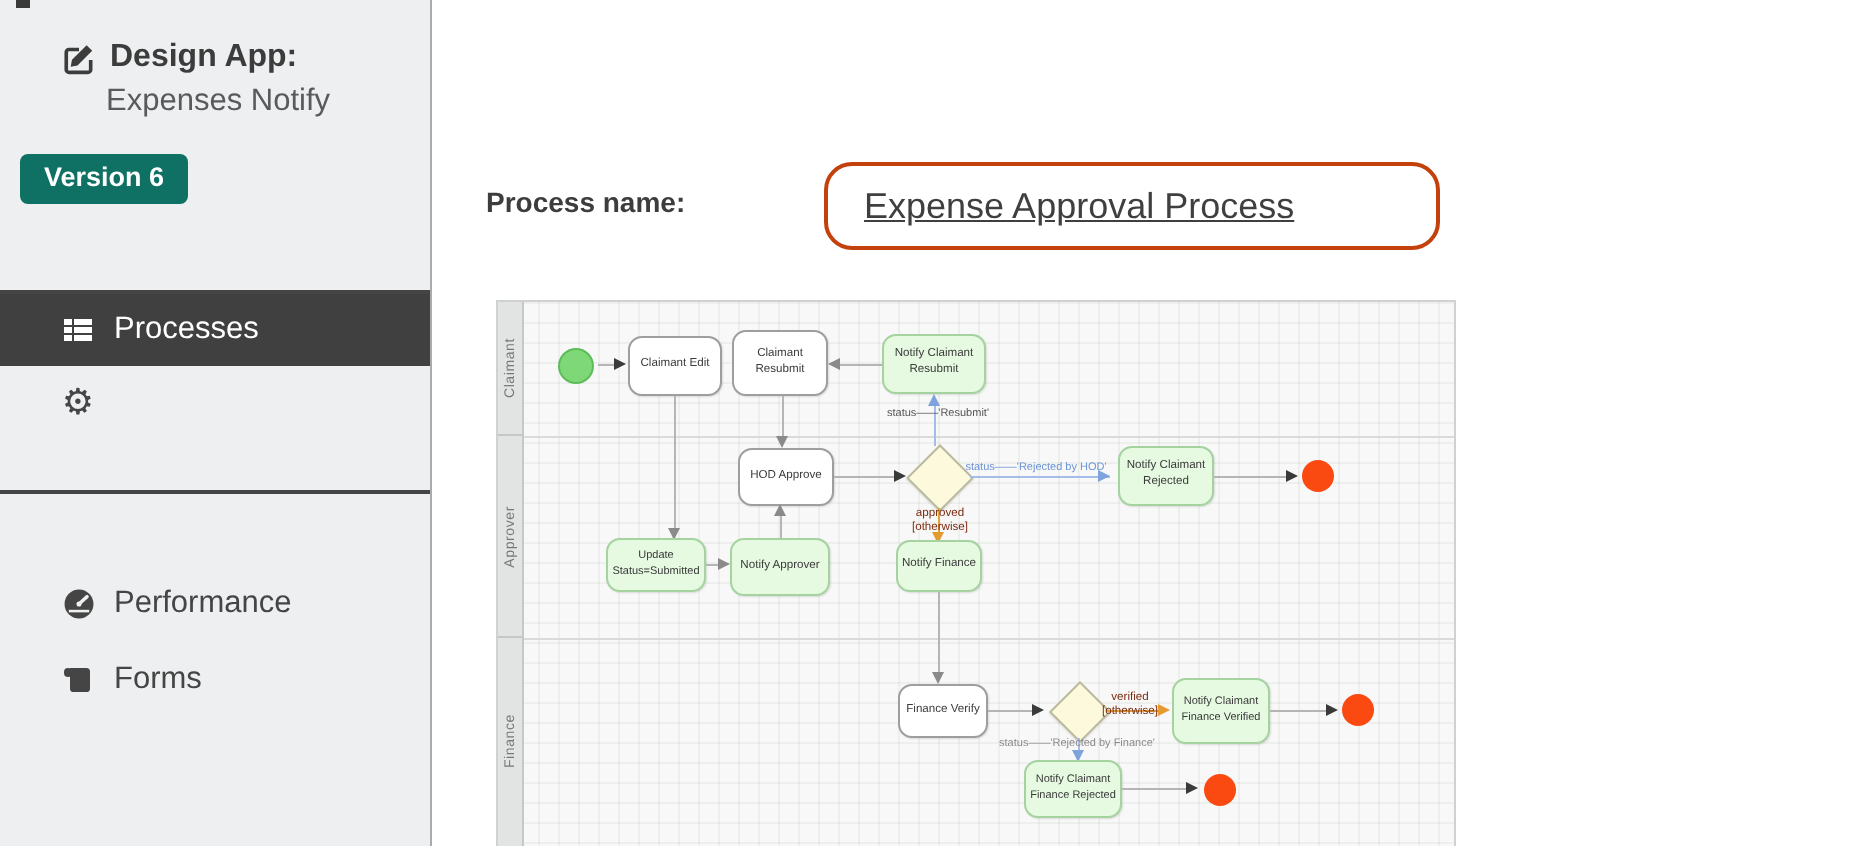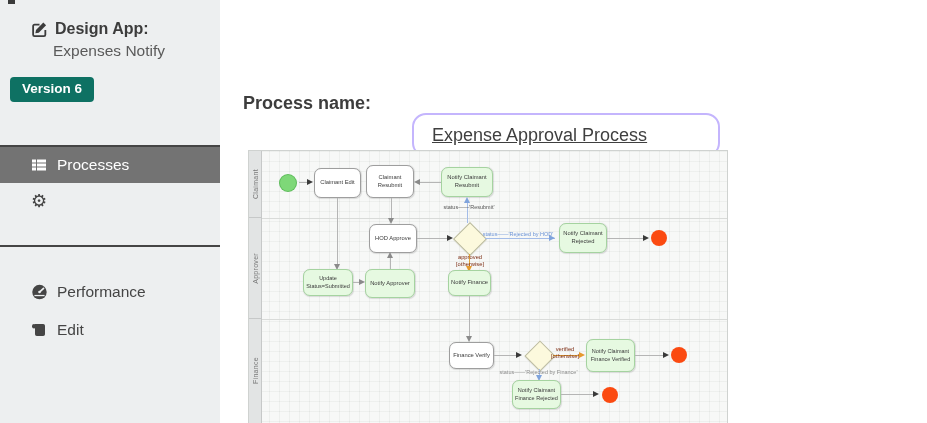--- a/index.html
+++ b/index.html
@@ -1,44 +1,44 @@
 <!DOCTYPE html>
 <html><head>
 <meta charset="utf-8">
 <style>
   html,body{margin:0;padding:0;}
   body{font-family:"Liberation Sans", sans-serif; background:#fff;}
   .page{position:relative;width:927px;height:423px;overflow:hidden;background:#fff;}
 
   
-  .sidebar{position:absolute;left:0;top:0;width:247px;height:423px;background:#edeff0;border-right:1px solid #a9acad;box-sizing:border-box;}
+  .sidebar{position:absolute;left:0;top:0;width:216px;height:423px;background:#edeff0;border-right:1px solid #a9acad;box-sizing:border-box;}
   .artifact{position:absolute;left:8px;top:0;width:7px;height:4px;background:#3a3a3a;}
   .app-header{padding:20px 10px 0 10px;}
   .app-title-row{display:flex;align-items:center;gap:7px;padding-left:20px;}
   .app-title{font-size:16px;font-weight:bold;color:#3c3c3c;}
   .app-subtitle{padding-left:43px;margin-top:4px;font-size:15.5px;color:#5a5a5a;}
   .badge-row{margin-top:17px;display:flex;gap:9px;}
   .badge{background:#0E7163;color:#fff;font-size:13.5px;font-weight:600;border-radius:4px;padding:5px 12px;line-height:1.1;}
   .sdivider{height:2px;background:#454545;}
   .sdivider.first{margin-top:43px;}
   .sdivider.second{margin-top:26px;}
   .nav-item{display:flex;align-items:center;gap:9px;padding:0 10px 0 30px;height:36px;font-size:15.5px;color:#454545;cursor:pointer;}
-  .nav-item.active{background:#737373;color:#fff;}
+  .nav-item.active{background:#404040;color:#fff;}
   .nav-group2 .nav-item{height:38px;}
-  .nav-group2{padding-top:26px;}
+  .nav-group2{padding-top:26px;margin-top:10px;}
   .icon{display:inline-flex;align-items:center;justify-content:center;width:18px;height:18px;flex:0 0 18px;}
   .icon svg{display:block;}
   .gear-glyph{font-size:18px;line-height:1;color:#454545;}
 
   
   .main{position:absolute;left:220px;top:0;width:707px;height:423px;background:#fff;}
   .toolbar{position:absolute;left:23px;top:22px;display:flex;gap:13px;}
   .btn{background:#0E7163;color:#fff;border:none;border-radius:6px;height:34px;padding:0 17px;font-size:15.5px;font-family:inherit;cursor:pointer;white-space:nowrap;}
-  .process-label{position:absolute;left:23px;top:93px;font-size:18px;font-weight:bold;color:#3d3d3d;}
-  .process-input{position:absolute;left:192px;top:81px;width:286px;height:40px;border:2px solid #c4b5fd;border-radius:14px;background:#fff;font-family:inherit;font-size:18px;color:#3f3f3f;text-decoration:underline;padding:0 0 0 18px;outline:none;margin-top:32px;}
+  .process-label{position:absolute;left:23px;top:93px;font-size:14px;font-weight:bold;color:#3d3d3d;}
+  .process-input{position:absolute;left:192px;top:81px;width:286px;height:40px;border:2px solid #c2410c;border-radius:14px;background:#fff;font-family:inherit;font-size:18px;color:#3f3f3f;text-decoration:underline;padding:0 0 0 18px;outline:none;}
 
   
   .canvas{position:absolute;left:28px;top:150px;width:478px;height:273px;background-color:#f7f8f7;border:1px solid #cfd2d0;box-sizing:content-box;
     background-image:linear-gradient(rgba(120,130,120,.08) 1px, transparent 1px),linear-gradient(90deg, rgba(120,130,120,.08) 1px, transparent 1px);
     background-size:10px 10px;}
   .lane-cell{position:absolute;left:0;width:13px;background:#e2e4e4;border-right:1px solid #c6c8c8;border-bottom:1px solid #c6c8c8;box-sizing:border-box;display:flex;align-items:center;justify-content:center;}
   .lane-cell span{writing-mode:vertical-rl;transform:rotate(180deg);font-size:7px;color:#777;letter-spacing:.3px;}
   .lane-line{position:absolute;left:13px;right:0;height:1px;background:#d9dbd9;}
 
   .task{position:absolute;background:#fff;border:1px solid #9e9e9e;border-radius:7px;display:flex;align-items:center;justify-content:center;text-align:center;
@@ -125,21 +125,21 @@
         </span>
         <span>Performance</span>
       </div>
       <div class="nav-item">
         <span class="icon">
           <svg width="16" height="16" viewBox="0 0 16 16" fill="#454545">
             <rect x="1" y="2" width="4" height="4.5" rx="2"></rect>
             <path d="M4 2h8.2A1.8 1.8 0 0 1 14 3.8v8.4a1.8 1.8 0 0 1-1.8 1.8H5.8A1.8 1.8 0 0 1 4 12.2z"></path>
           </svg>
         </span>
-        <span>Edit</span>
+        <span>Forms</span>
       </div>
     </nav>
   </aside>
 
   <div class="main">
 
 
     <div class="process-label">Process name:</div>
     <input class="process-input" type="text" value="Expense Approval Process" style="">
 

